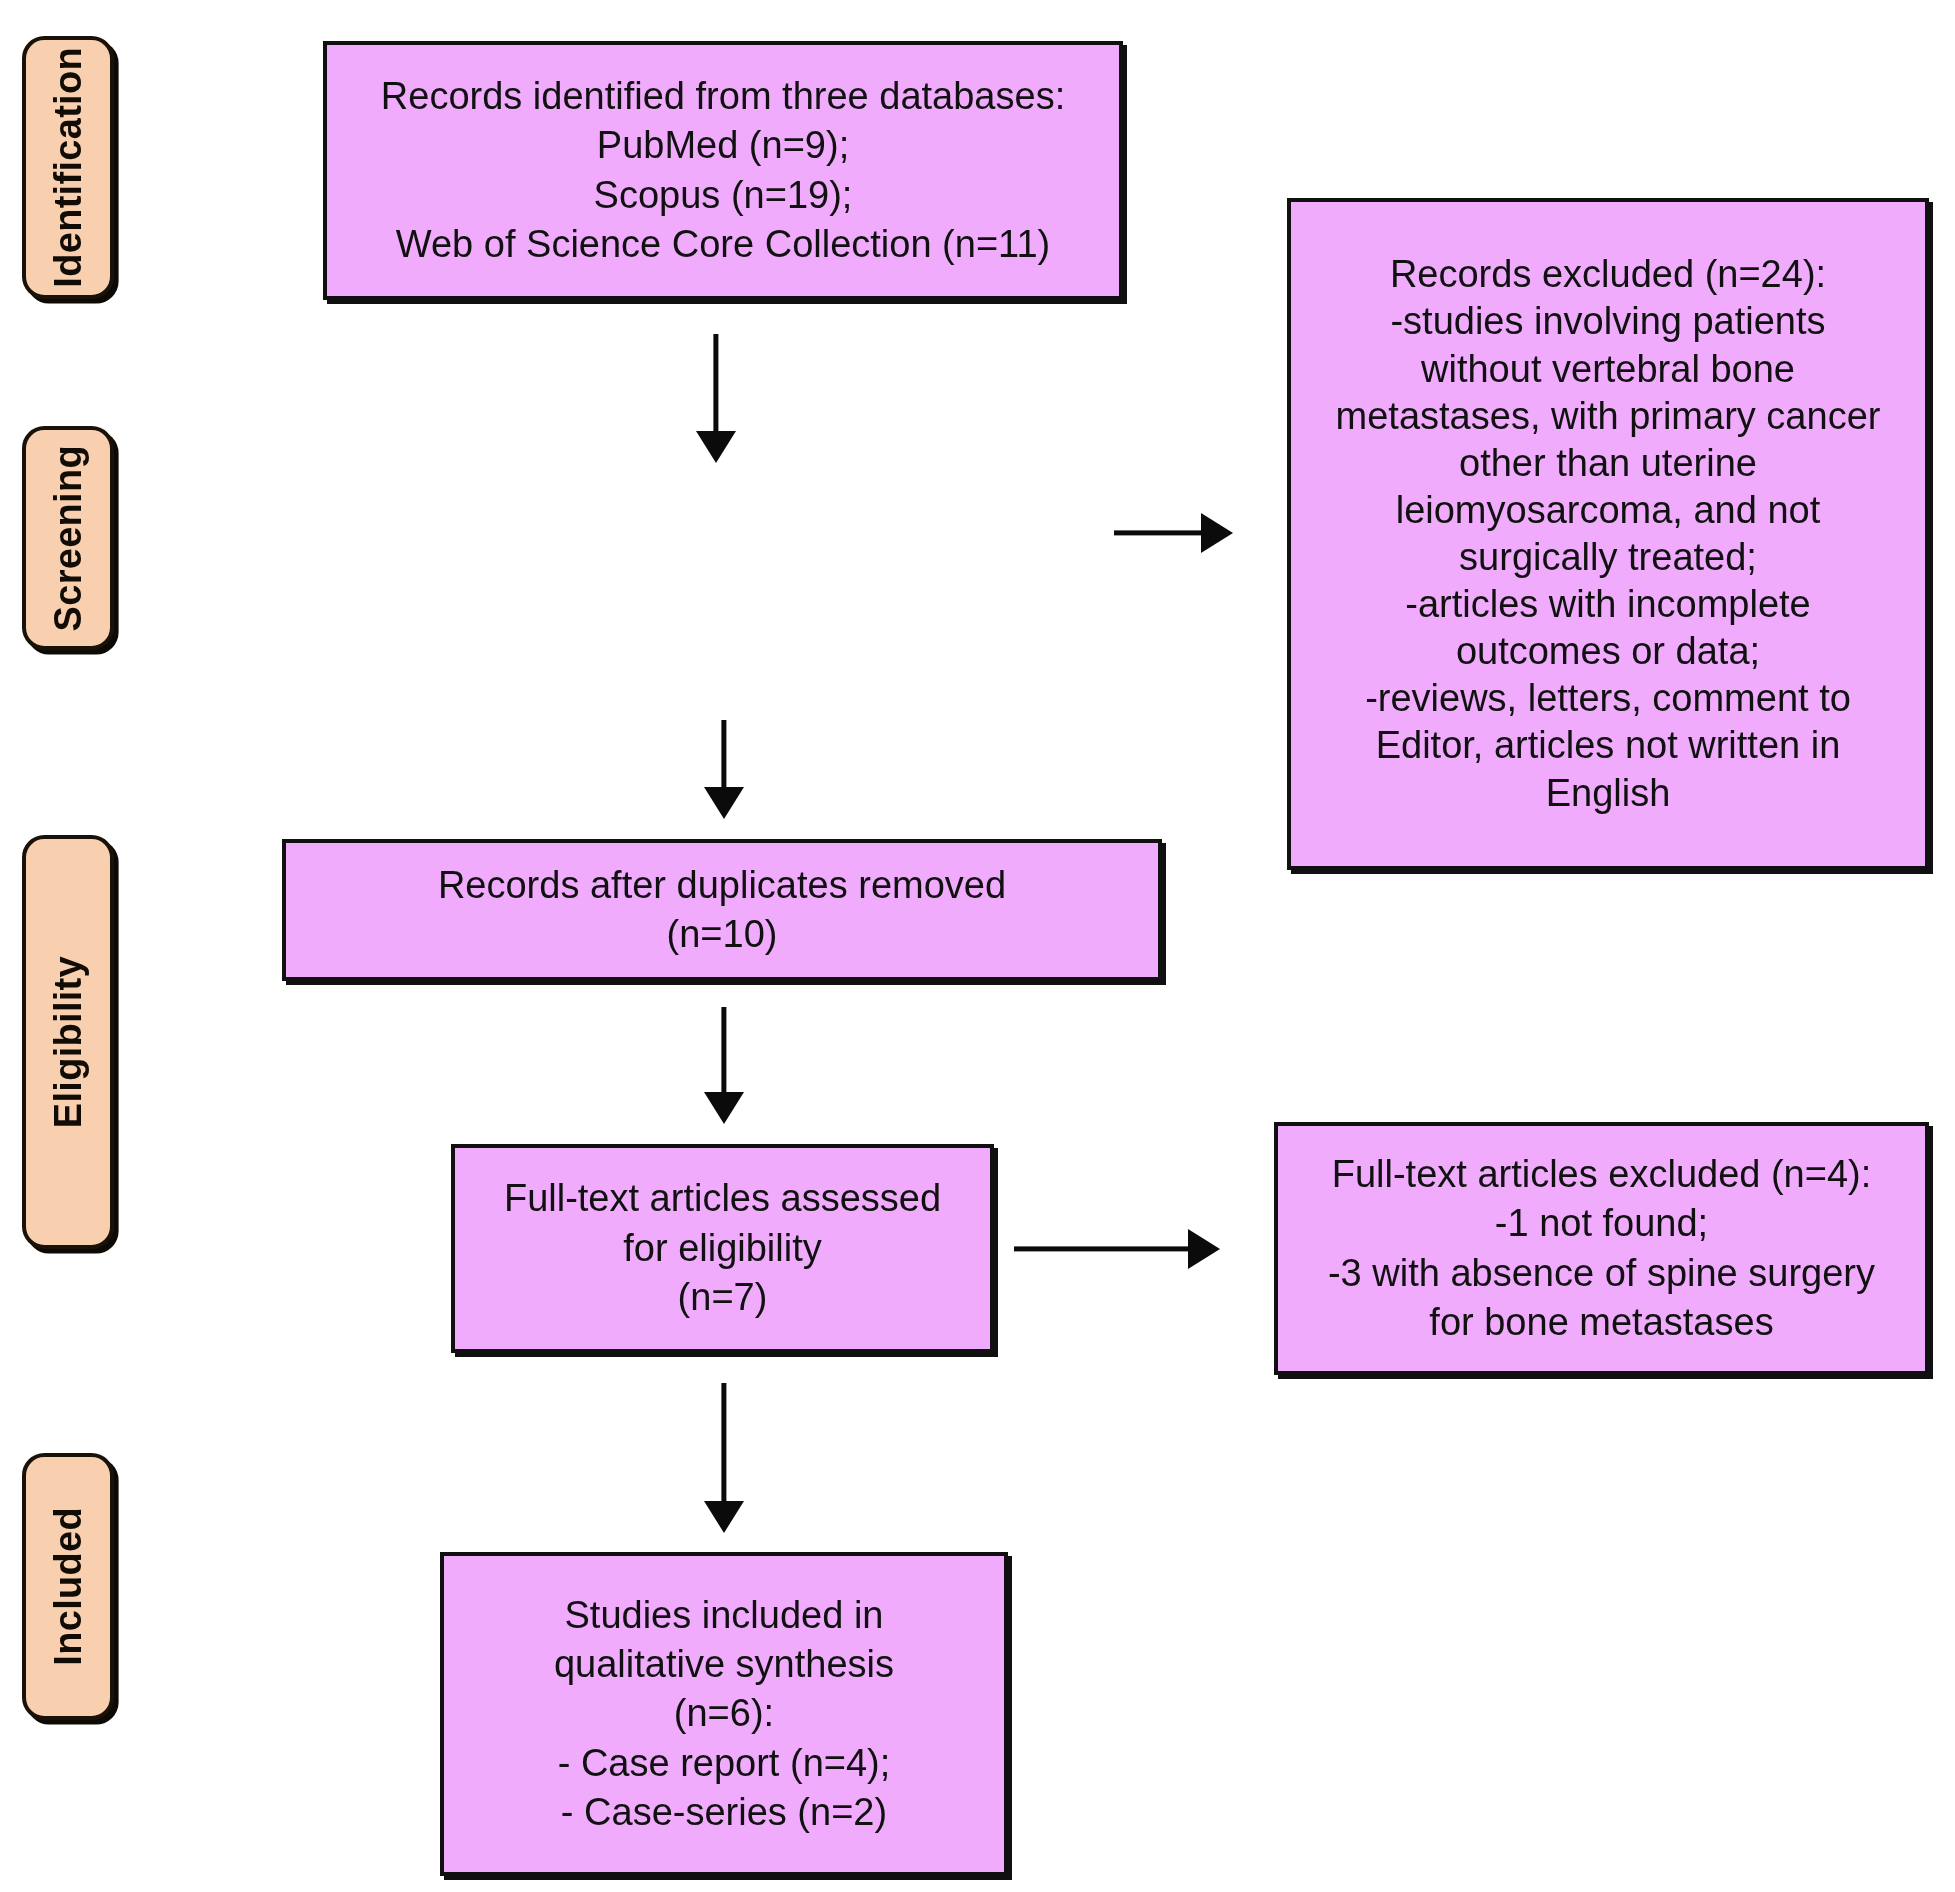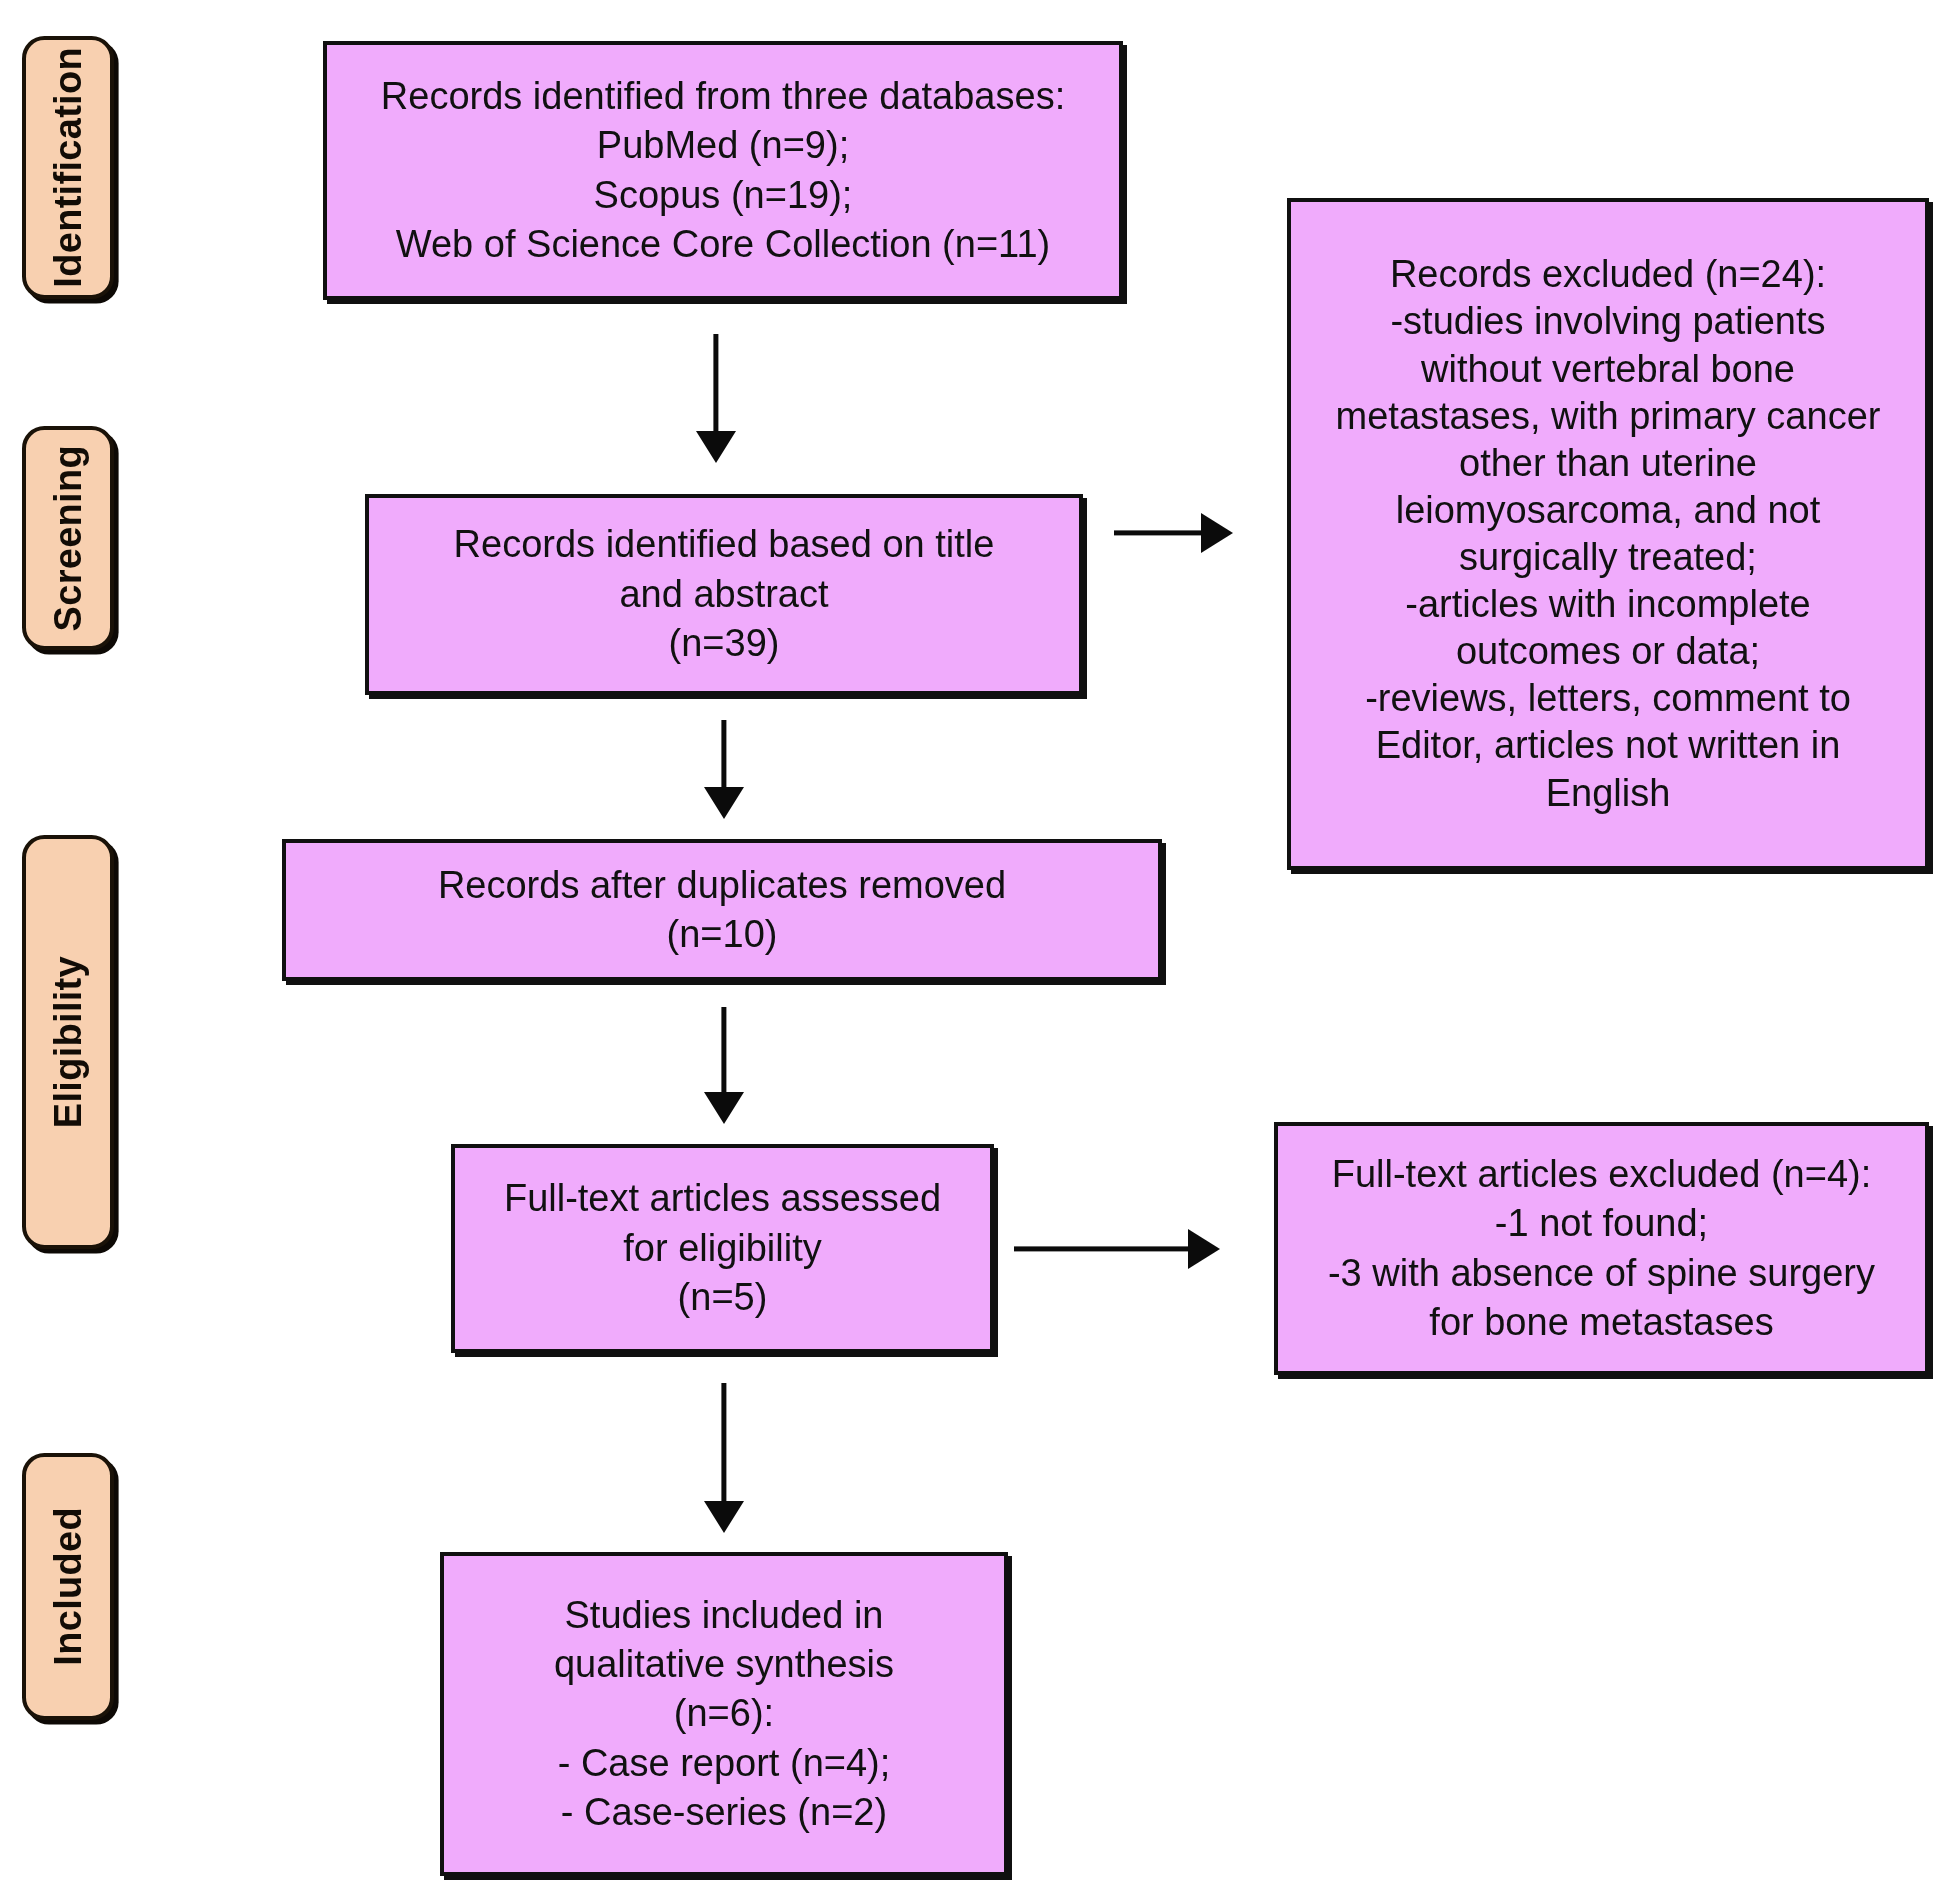--- a/index.html
+++ b/index.html
@@ -129,25 +129,20 @@
     <span class="pill-label">Included</span>
   </div>
 
   <div class="box" style="left:323px; top:41px; width:800px; height:259px;">
     <div class="box-text">Records identified from three databases:
 PubMed (n=9);
 Scopus (n=19);
 Web of Science Core Collection (n=11)</div>
   </div>
 
-  <div class="box" style="left:365px; top:494px; width:718px; height:201px;">
-    <div class="box-text">Records identified based on title
-and abstract
-(n=39)</div>
-  </div>
 
   <div class="box" style="left:1287px; top:198px; width:642px; height:672px;">
     <div class="box-text tight">Records excluded (n=24):
 -studies involving patients
 without vertebral bone
 metastases, with primary cancer
 other than uterine
 leiomyosarcoma, and not
 surgically treated;
 -articles with incomplete
@@ -158,21 +153,21 @@
   </div>
 
   <div class="box" style="left:282px; top:839px; width:880px; height:142px;">
     <div class="box-text">Records after duplicates removed
 (n=10)</div>
   </div>
 
   <div class="box" style="left:451px; top:1144px; width:543px; height:209px;">
     <div class="box-text">Full-text articles assessed
 for eligibility
-(n=5)</div>
+(n=7)</div>
   </div>
 
   <div class="box" style="left:1274px; top:1122px; width:655px; height:253px;">
     <div class="box-text">Full-text articles excluded (n=4):
 -1 not found;
 -3 with absence of spine surgery
 for bone metastases</div>
   </div>
 
   <div class="box" style="left:440px; top:1552px; width:568px; height:324px;">

